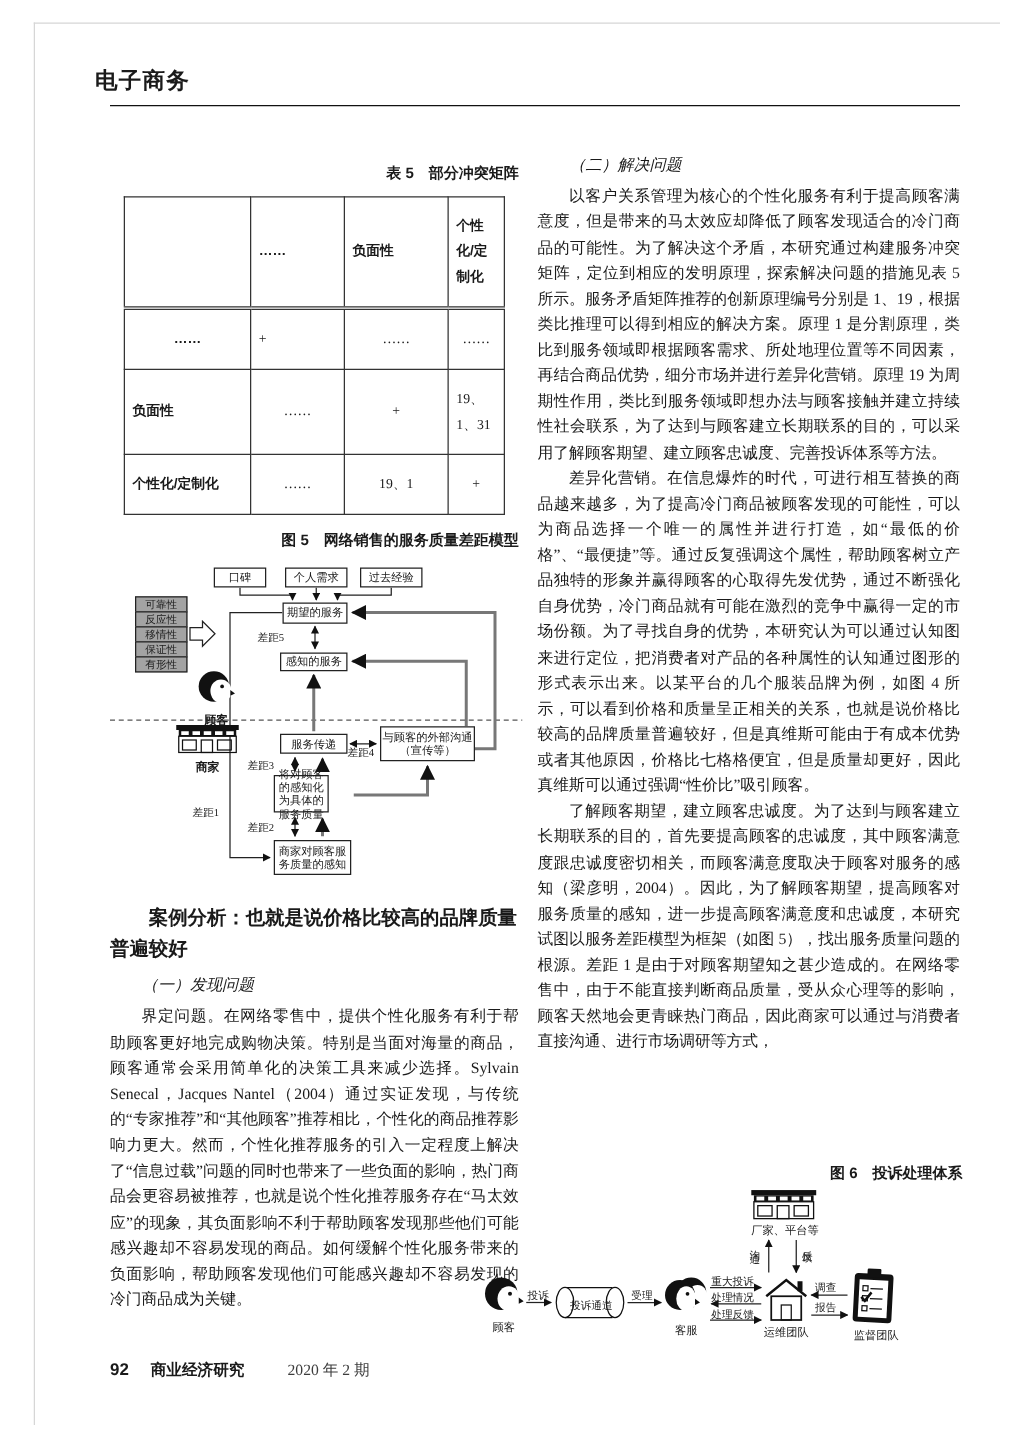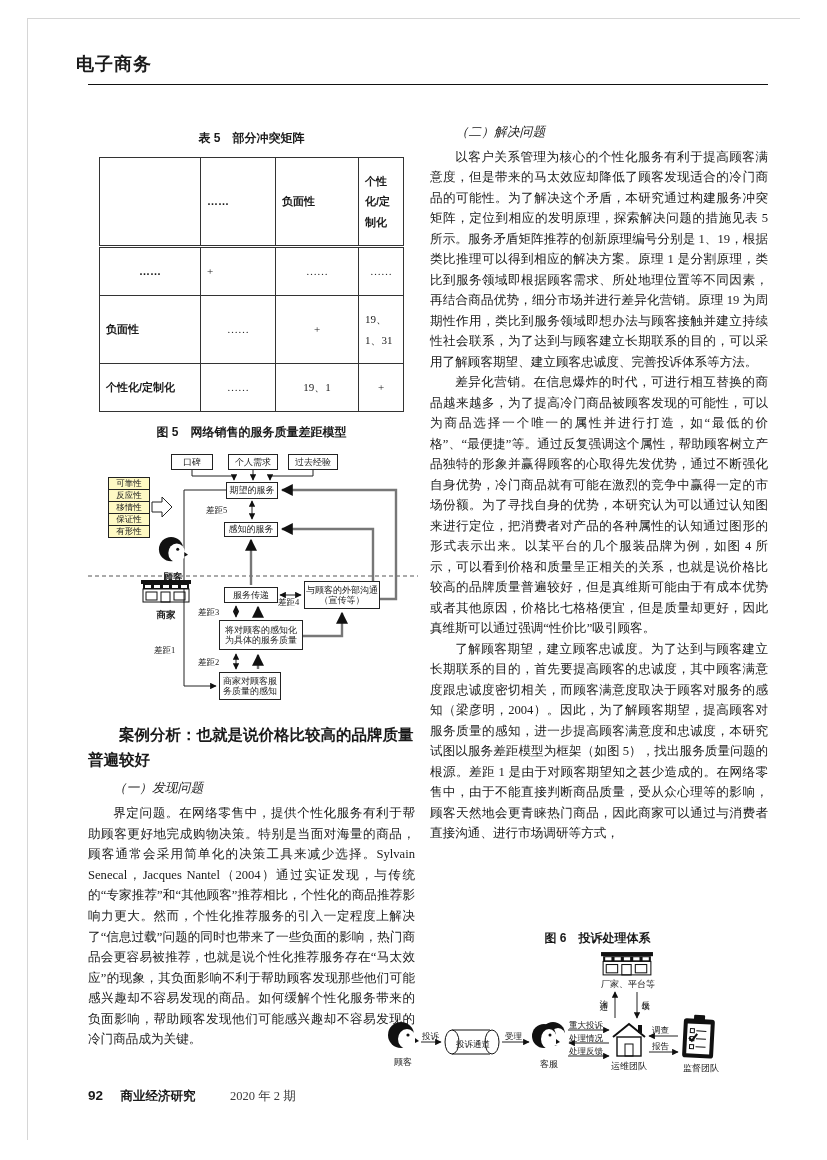--- a/index.html
+++ b/index.html
@@ -10,40 +10,40 @@
 
   .journal-header{position:absolute;left:76px;top:52px;width:680px;
         font-family:"Liberation Sans","DejaVu Sans",sans-serif;font-weight:bold;font-size:18px;letter-spacing:1px;}
   .header-rule{position:absolute;left:88px;top:84px;width:680px;height:1px;background:#111;}
 
   .col{position:absolute;top:118px;font-size:12.6px;line-height:20.6px;text-align:justify;}
   .col-left{left:88px;width:327px;}
   .col-right{left:430px;top:120px;width:338px;font-size:12.6px;line-height:20.5px;}
 
   .caption{font-family:"Liberation Sans","DejaVu Sans",sans-serif;font-weight:bold;font-size:12px;
-        text-align:center;margin:10px 0 8px 0;}
+        text-align:right;margin:10px 0 8px 0;}
   .para{text-indent:2em;margin:0;}
   .subheading{font-style:italic;text-indent:2em;margin:2px 0 4px 0;font-size:12.8px;}
   .section-heading{font-family:"Liberation Sans","DejaVu Sans",sans-serif;font-weight:bold;
         font-size:15.5px;line-height:25px;text-indent:2em;margin:14px 0 6px 0;text-align:left;}
 
   
   table.matrix{border-collapse:collapse;width:305px;margin:0 auto;font-size:11px;}
   table.matrix th,table.matrix td{border:1px solid #333;padding:13px 6px;height:15px;}
   table.matrix th{font-family:"Liberation Sans","DejaVu Sans",sans-serif;font-weight:bold;text-align:left;}
   table.matrix thead th{border-bottom:3px double #333;}
   table.matrix td{text-align:center;}
   table.matrix td.rowlabel{font-family:"Liberation Sans","DejaVu Sans",sans-serif;font-weight:bold;text-align:left;}
 
   
   .fig5{position:relative;width:330px;height:258px;margin-top:2px;}
   .fig5 svg.wires{position:absolute;left:0;top:0;}
   .dbox{position:absolute;border:1px solid #222;background:#fff;display:flex;align-items:center;
         justify-content:center;text-align:center;font-size:9px;line-height:1.2;padding:1px;box-sizing:border-box;}
-  .dim-cell{border:1px solid #222;margin-top:-1px;height:11px;line-height:11px;font-size:8.5px;text-align:center;background:#fef9c3;}
+  .dim-cell{border:1px solid #222;margin-top:-1px;height:11px;line-height:11px;font-size:8.5px;text-align:center;background:#a3a3a3;}
   .dims{position:absolute;left:20px;top:28px;width:42px;}
   .gap-label{position:absolute;font-size:8.5px;line-height:1;}
   .actor-label{position:absolute;font-weight:bold;font-size:9.5px;text-align:center;
         font-family:"Liberation Sans","DejaVu Sans",sans-serif;}
   .icon{position:absolute;}
 
   
   .fig6{position:absolute;left:385px;top:930px;width:385px;height:158px;}
   .fig6 .caption{margin:0 0 4px 0;padding-left:40px;}
   .fig6 svg.wires{position:absolute;left:0;top:0;}
@@ -175,21 +175,21 @@
           <rect x="21" y="12" width="9" height="10" fill="none" stroke="#111"></rect>
           <rect x="34" y="12" width="11" height="8" fill="none" stroke="#111"></rect>
         </svg>
       </span>
       <div class="actor-label" style="left:52px;top:155px;width:52px">商家</div>
 
       <div class="dbox" style="left:136px;top:137px;width:54px;height:16px">服务传递</div>
       <div class="dbox" style="left:216px;top:131px;width:76px;height:28px">与顾客的外部沟通（宣传等）</div>
       <div class="gap-label" style="left:190px;top:148px">差距4</div>
       <div class="gap-label" style="left:110px;top:158px">差距3</div>
-      <div class="dbox" style="left:131px;top:170px;width:84px;height:30px">将对顾客的感知化为具体的服务质量</div>
+      <div class="dbox" style="left:131px;top:170px;width:44px;height:30px">将对顾客的感知化为具体的服务质量</div>
       <div class="gap-label" style="left:110px;top:208px">差距2</div>
       <div class="gap-label" style="left:66px;top:196px">差距1</div>
       <div class="dbox" style="left:131px;top:222px;width:62px;height:28px">商家对顾客服务质量的感知</div>
     </div>
 
     <h2 class="section-heading">案例分析：也就是说价格比较高的品牌质量普遍较好</h2>
     <div class="subheading">（一）发现问题</div>
     <p class="para">界定问题。在网络零售中，提供个性化服务有利于帮助顾客更好地完成购物决策。特别是当面对海量的商品，顾客通常会采用简单化的决策工具来减少选择。Sylvain Senecal，Jacques Nantel（2004）通过实证发现，与传统的“专家推荐”和“其他顾客”推荐相比，个性化的商品推荐影响力更大。然而，个性化推荐服务的引入一定程度上解决了“信息过载”问题的同时也带来了一些负面的影响，热门商品会更容易被推荐，也就是说个性化推荐服务存在“马太效应”的现象，其负面影响不利于帮助顾客发现那些他们可能感兴趣却不容易发现的商品。如何缓解个性化服务带来的负面影响，帮助顾客发现他们可能感兴趣却不容易发现的冷门商品成为关键。</p>
   </div>
 

